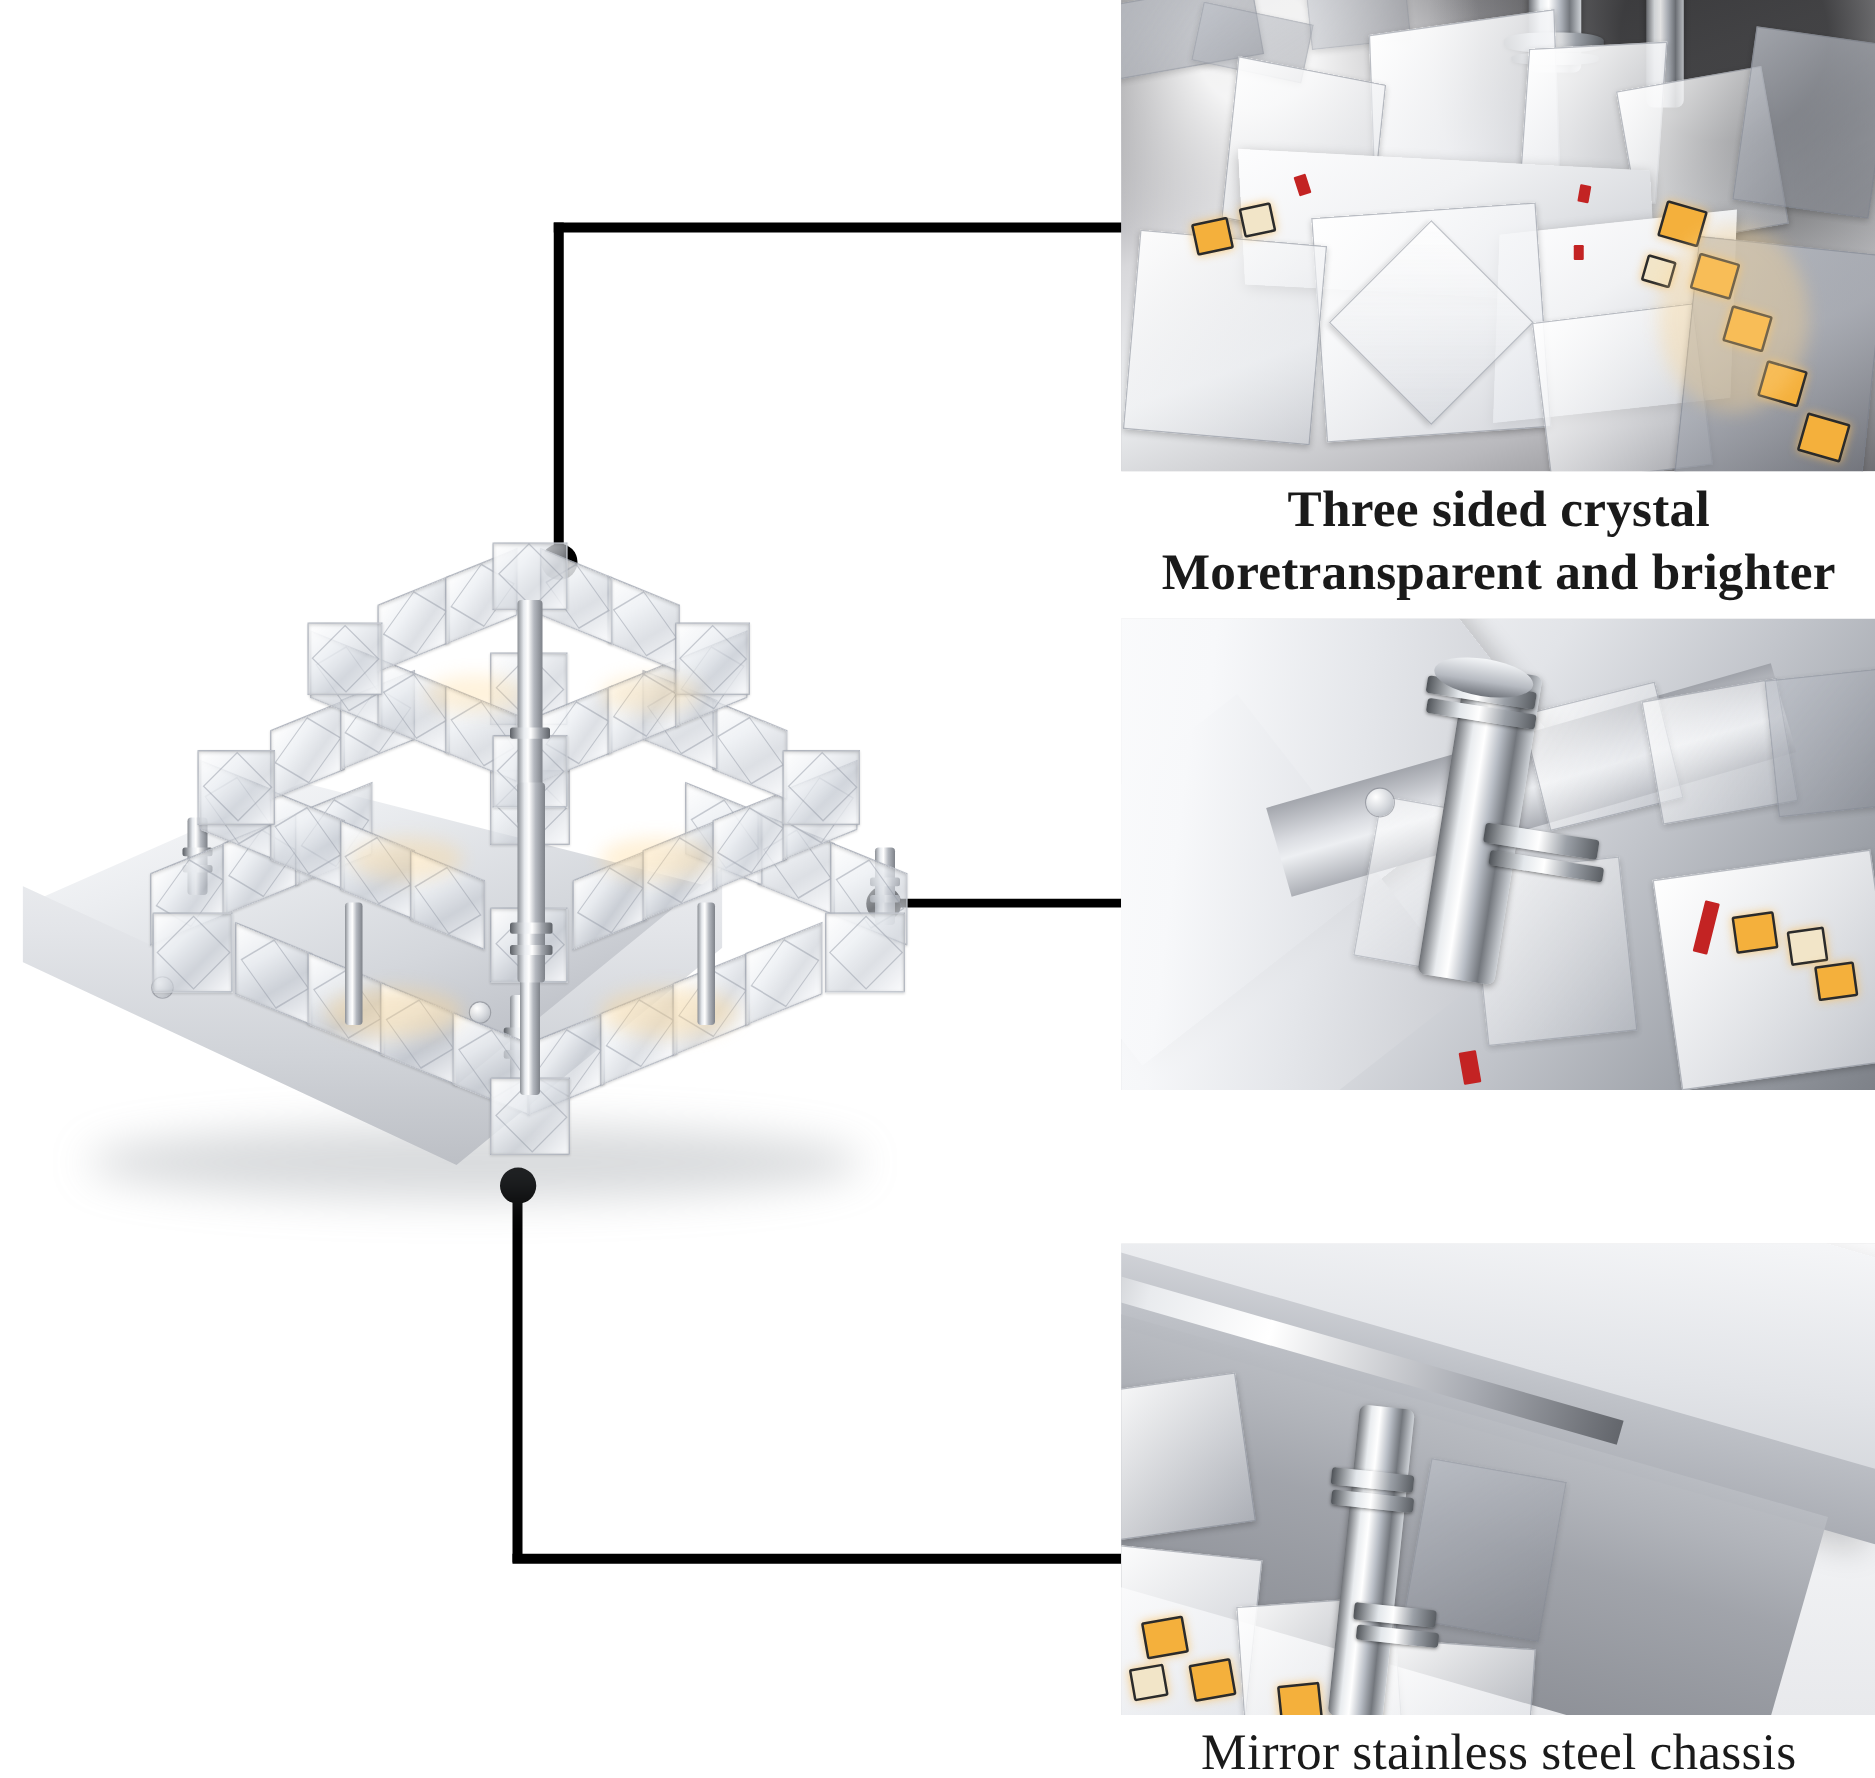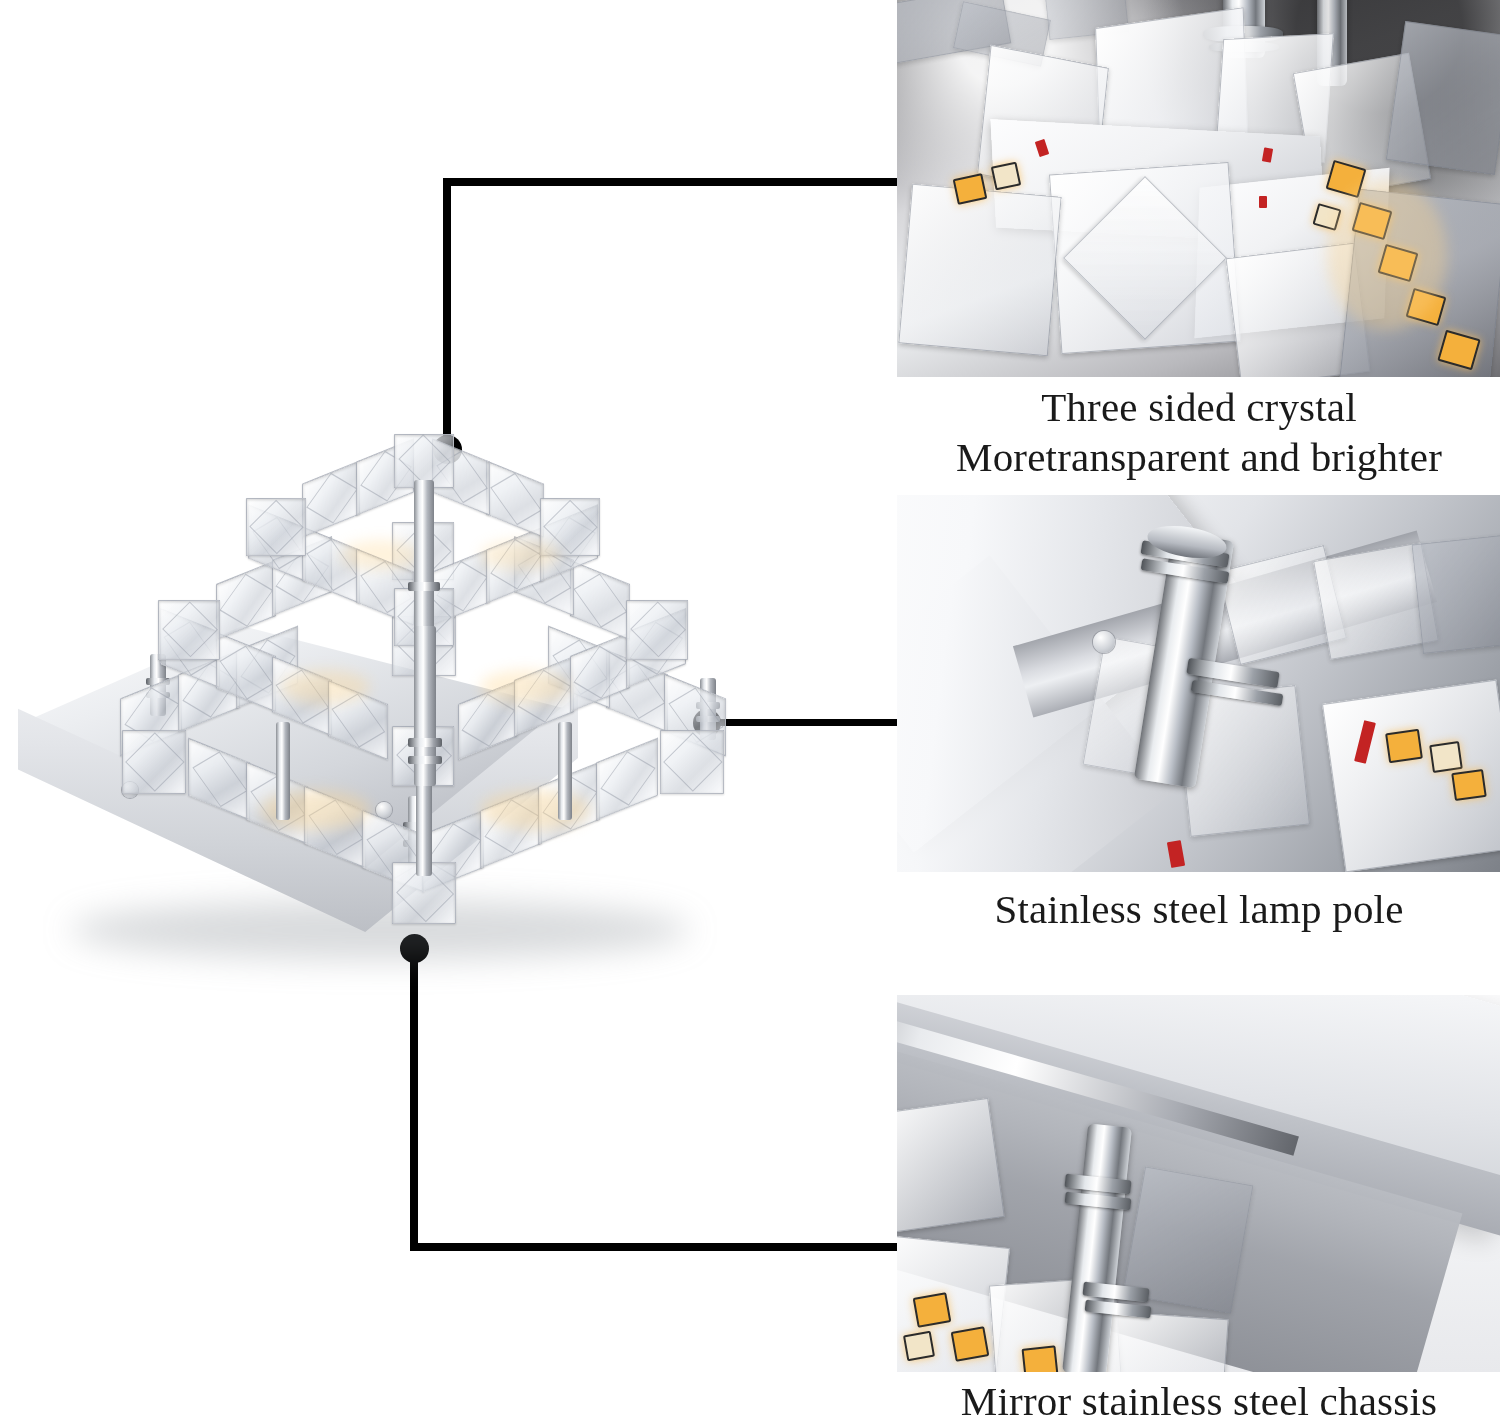--- a/index.html
+++ b/index.html
@@ -130,21 +130,21 @@
     <div class="led" style="left:544px;top:334px;width:32px;height:28px;transform:rotate(16deg);"></div>
     <div class="led w" style="left:418px;top:206px;width:20px;height:18px;transform:rotate(16deg);"></div>
 
     <div class="red" style="left:140px;top:140px;width:10px;height:16px;transform:rotate(-18deg);"></div>
     <div class="red" style="left:366px;top:148px;width:9px;height:14px;transform:rotate(10deg);"></div>
     <div class="red" style="left:362px;top:196px;width:8px;height:12px;"></div>
 
     <div class="glow" style="left:430px;top:180px;width:120px;height:150px;opacity:.45;"></div>
   </div>
 
-  <div class="caption" style="left:898px;top:382px;width:602px;">Three sided crystal
+  <div class="caption" style="left:898px;top:382px;width:602px;font-weight:bold;">Three sided crystal
 Moretransparent and brighter</div>
 
   <div class="photo" style="left:897px;top:495px;width:603px;height:377px;">
     <div class="p2-bg"></div>
 
     <div class="p2-plate" style="left:-120px;top:-40px;width:420px;height:300px;transform:rotate(-38deg);
                 box-shadow:6px 6px 18px rgba(0,0,0,.18);"></div>
     <div class="p2-plate" style="left:-110px;top:130px;width:330px;height:300px;transform:rotate(-38deg);opacity:.9;"></div>
 
     <div style="position:absolute;left:118px;top:92px;width:420px;height:74px;transform:rotate(-16deg);
@@ -167,21 +167,20 @@
     <div class="chrome-ring" style="left:244px;top:52px;width:88px;height:14px;transform:rotate(9deg);"></div>
     <div class="chrome-ring" style="left:244px;top:70px;width:88px;height:12px;transform:rotate(9deg);"></div>
     <div class="chrome-ring" style="left:290px;top:170px;width:92px;height:16px;transform:rotate(9deg);"></div>
     <div class="chrome-ring" style="left:294px;top:192px;width:92px;height:12px;transform:rotate(9deg);"></div>
     <div style="position:absolute;left:250px;top:32px;width:80px;height:30px;border-radius:50%;
                 background:linear-gradient(180deg,#f4f6f8,#b6bac1 60%,#70747b);transform:rotate(9deg);"></div>
 
     <div class="screw" style="left:196px;top:136px;width:22px;height:22px;"></div>
   </div>
 
-  <div class="caption" style="left:898px;top:884px;width:602px;">Stainless steel lamp pole</div>
 
   <div class="photo" style="left:897px;top:995px;width:603px;height:377px;">
     <div class="p3-bg"></div>
 
     <div class="p3-plate" style="left:-140px;top:-86px;width:780px;height:220px;transform:rotate(16deg);
                 box-shadow:0 10px 26px rgba(0,0,0,.18);"></div>
 
     <div class="p3-under" style="left:-140px;top:80px;width:780px;height:58px;transform:rotate(16deg);"></div>
 
     <div style="position:absolute;left:-150px;top:118px;width:700px;height:210px;transform:rotate(16deg);

